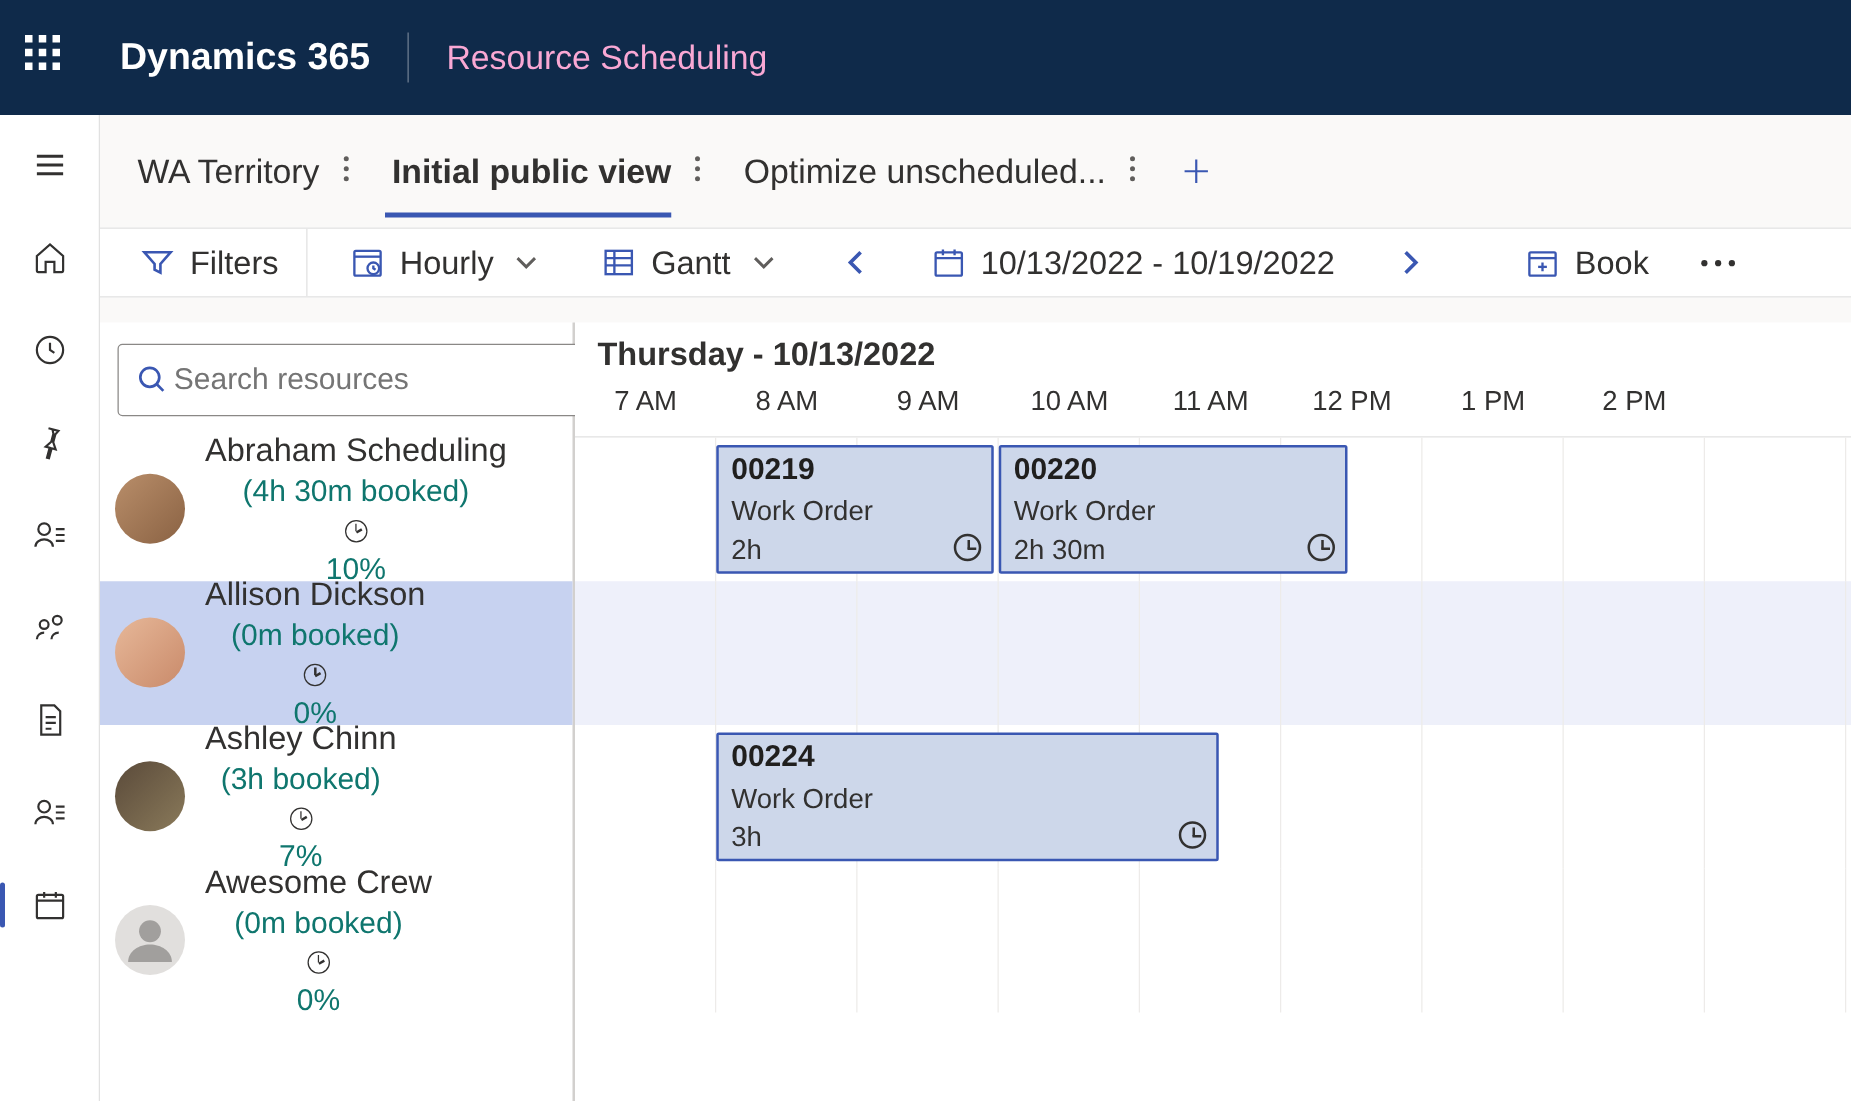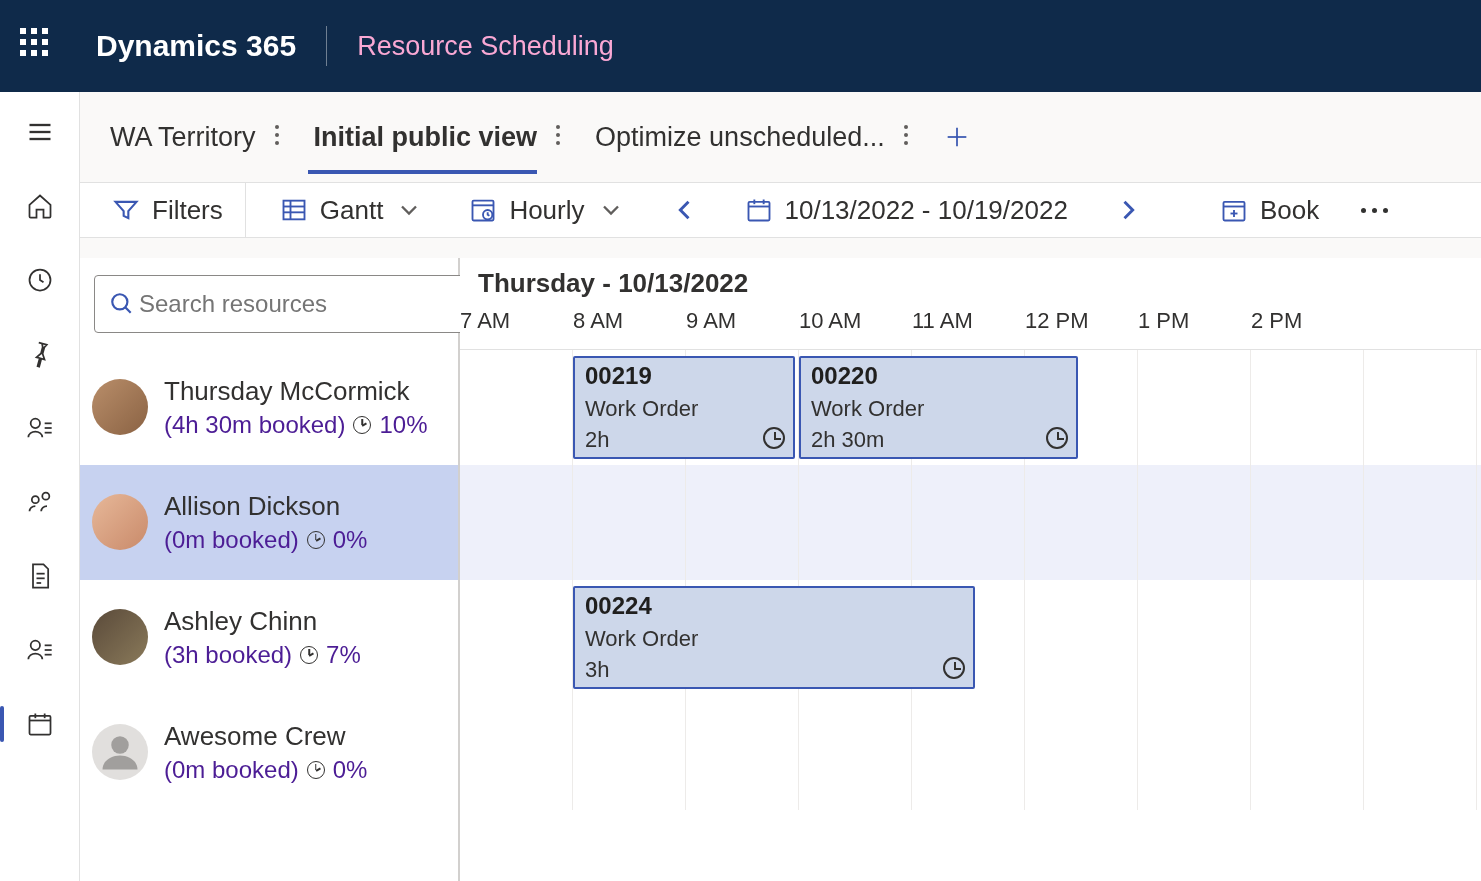--- a/index.html
+++ b/index.html
@@ -163,34 +163,34 @@
     cursor:pointer;
   }
   .resource-row.selected { background:#c7d2f0; }
   .avatar { width:56px; height:56px; border-radius:50%; background:#e1dfdd; display:flex; align-items:center; justify-content:center; overflow:hidden;}
   .avatar svg { width:42px; height:42px; color:#a19f9d; }
   .avatar.c1 { background: linear-gradient(135deg,#b98e6a,#8a6243);}
   .avatar.c2 { background: linear-gradient(135deg,#e7b899,#c98a6a);}
   .avatar.c3 { background: linear-gradient(135deg,#5a4a3a,#8a7a5a);}
   .resource-info { display:flex; flex-direction:column; gap:4px;}
   .resource-name { font-size:26px; color:#323130;}
-  .resource-meta { font-size:24px; color:#4c1d95; display:flex; align-items:center; gap:8px;}
+  .resource-meta { font-size:24px; color:#0f766e; display:flex; align-items:center; gap:8px;flex-direction:column;}
   .clock-sm { width:18px; height:18px; border:1.5px solid #323130; border-radius:50%; position:relative; display:inline-block;}
   .clock-sm::after { content:""; position:absolute; left:50%; top:50%; width:5px; height:1.5px; background:#323130; transform-origin:left; transform:rotate(-30deg);}
   .clock-sm::before { content:""; position:absolute; left:50%; top:50%; width:1.5px; height:6px; background:#323130; transform-origin:top; transform:translate(-50%,-100%);}
 
   
   .gantt-panel { flex:1; background:#fff; position:relative; }
   .gantt-header {
     height: 92px;
     border-bottom: 1px solid #e1e1e1;
   }
   .gantt-date { font-size:26px; font-weight:600; padding:10px 0 0 18px; color:#323130;}
   .hour-labels { display:flex; position:absolute; top:50px; left:0; right:0;}
-  .hour-col { width:113px; font-size:22px; color:#323130;}
+  .hour-col { width:113px; text-align:center; font-size:22px; color:#323130;}
   .gantt-rows { position:absolute; top:92px; left:0; right:0;}
   .gantt-row { height:115px; position:relative; display:flex;}
   .gantt-row.selected { background:#eef0fa; }
   .hour-cell { width:113px; border-right:1px solid #edebe9;}
   .gantt-row .hour-cell:nth-child(odd){ }
   .booking {
     position:absolute;
     top:6px;
     height:103px;
     background:#cdd7ea;
@@ -339,38 +339,38 @@
 
   <div class="toolbar-row">
     <div class="tool-btn filters">
       <svg class="blue-icon" viewBox="0 0 24 24" fill="none" stroke="#3a57b2" stroke-width="1.8">
           <path d="M3 5h18l-7 8v6l-4-2v-4L3 5z"></path>
         </svg>
       <span>Filters</span>
     </div>
     <div class="tool-btn">
       <svg class="blue-icon" viewBox="0 0 24 24" fill="none" stroke="#3a57b2" stroke-width="1.6">
+          <rect x="3" y="4" width="18" height="17" rx="1"></rect>
+          <line x1="3" y1="8" x2="21" y2="8"></line>
+          <circle cx="16" cy="16" r="4"></circle>
+          <path d="M16 14v2l1.5 1"></path>
+        </svg>
+      <span>Hourly</span>
+      <svg class="chev" width="20" height="20" viewBox="0 0 24 24" fill="none" stroke="#605e5c" stroke-width="2">
+          <path d="M6 9l6 6 6-6"></path>
+        </svg>
+    </div>
+    <div class="tool-btn">
+      <svg class="blue-icon" viewBox="0 0 24 24" fill="none" stroke="#3a57b2" stroke-width="1.6">
           <rect x="3" y="4" width="18" height="16"></rect>
           <line x1="3" y1="9" x2="21" y2="9"></line>
           <line x1="3" y1="14" x2="21" y2="14"></line>
           <line x1="9" y1="4" x2="9" y2="20"></line>
         </svg>
       <span>Gantt</span>
-      <svg class="chev" width="20" height="20" viewBox="0 0 24 24" fill="none" stroke="#605e5c" stroke-width="2">
-          <path d="M6 9l6 6 6-6"></path>
-        </svg>
-    </div>
-    <div class="tool-btn">
-      <svg class="blue-icon" viewBox="0 0 24 24" fill="none" stroke="#3a57b2" stroke-width="1.6">
-          <rect x="3" y="4" width="18" height="17" rx="1"></rect>
-          <line x1="3" y1="8" x2="21" y2="8"></line>
-          <circle cx="16" cy="16" r="4"></circle>
-          <path d="M16 14v2l1.5 1"></path>
-        </svg>
-      <span>Hourly</span>
       <svg class="chev" width="20" height="20" viewBox="0 0 24 24" fill="none" stroke="#605e5c" stroke-width="2">
           <path d="M6 9l6 6 6-6"></path>
         </svg>
     </div>
     <div class="tool-btn">
       <svg width="24" height="24" viewBox="0 0 24 24" fill="none" stroke="#3a57b2" stroke-width="2.5">
           <path d="M15 5l-7 7 7 7"></path>
         </svg>
     </div>
     <div class="tool-btn">
@@ -418,21 +418,21 @@
         <div class="sort-btn">
           <svg width="28" height="28" viewBox="0 0 24 24" fill="none" stroke="#3a57b2" stroke-width="2">
               <path d="M8 4v16M8 4l-3 3M8 4l3 3M16 20V4M16 20l-3-3M16 20l3-3"></path>
             </svg>
         </div>
       </div>
 
       <div class="resource-row">
         <div class="avatar c1"></div>
         <div class="resource-info">
-          <div class="resource-name">Thursday McCormick</div>
+          <div class="resource-name">Abraham Scheduling</div>
           <div class="resource-meta">
             <span>(4h 30m booked)</span>
             <span class="clock-sm"></span>
             <span>10%</span>
           </div>
         </div>
       </div>
 
       <div class="resource-row selected">
         <div class="avatar c2"></div>

